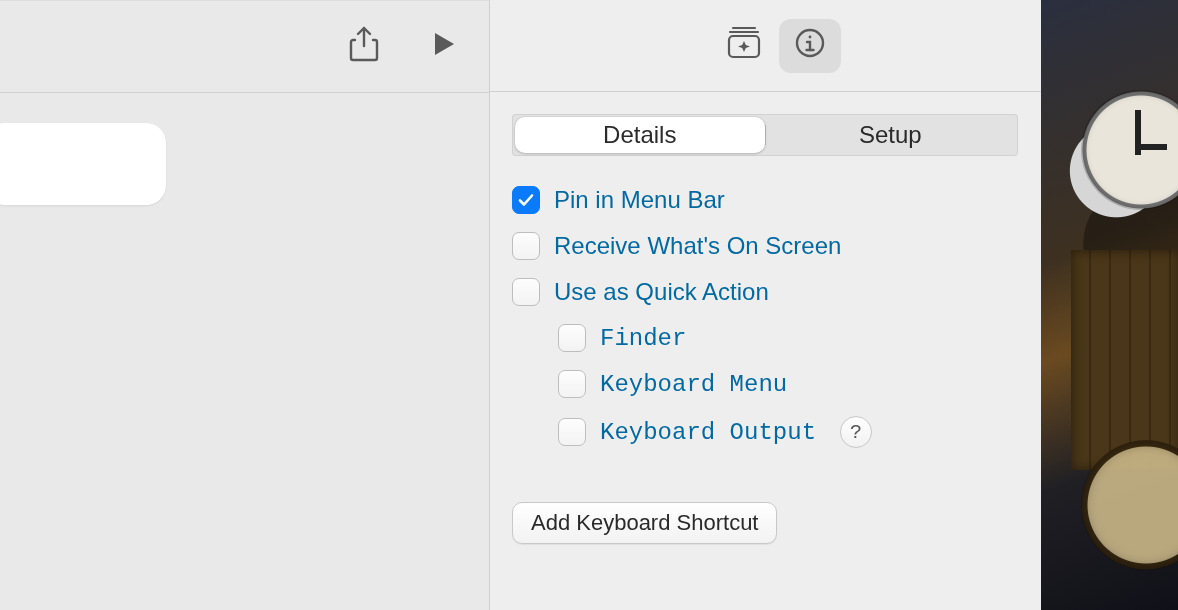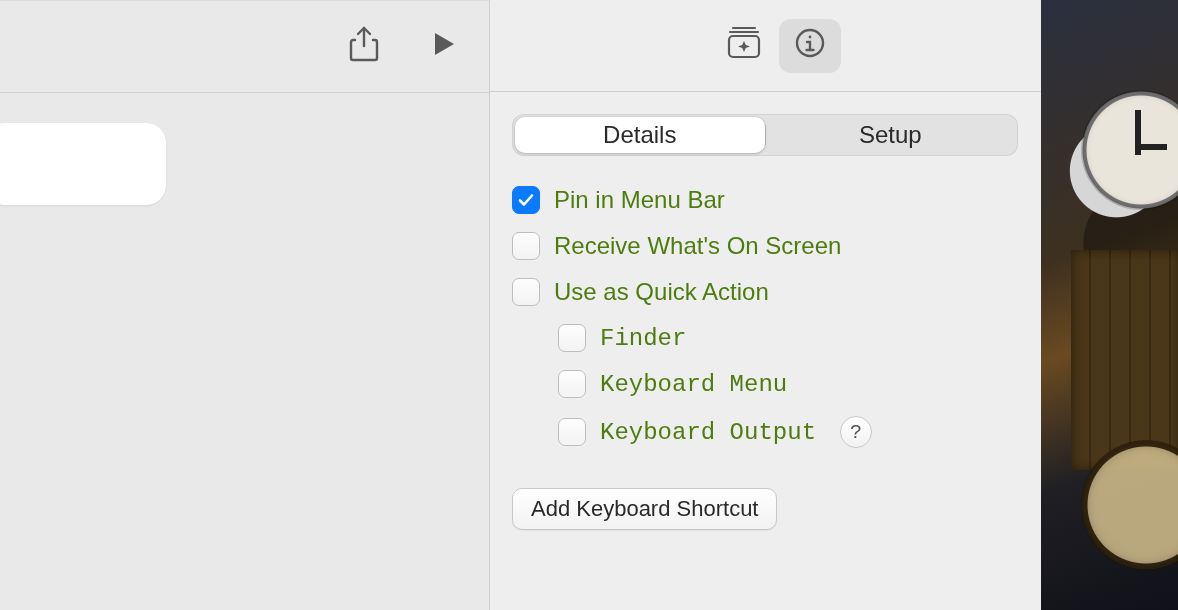--- a/index.html
+++ b/index.html
@@ -99,21 +99,21 @@
     flex: 1;
     padding: 22px 22px 0 22px;
   }
 
   
   .segmented {
     display: flex;
     width: 506px;
     height: 42px;
     background: #e2e2e2;
-    border-radius: 12px;
+    border-radius: 4px;
     padding: 3px;
     box-shadow: inset 0 0 0 1px rgba(0,0,0,0.07);
     margin-bottom: 30px;
     position: relative;
   }
   .segment {
     flex: 1;
     display: flex;
     align-items: center;
     justify-content: center;
@@ -158,21 +158,21 @@
   }
   .checkbox.checked {
     background: #0a7bff;
     border-color: #0a7bff;
   }
   .checkbox.checked svg { display: block; }
   .checkbox svg { display: none; }
 
   .cb-label {
     font-size: 24px;
-    color: #4d7c0f;
+    color: #0369a1;
   }
 
   .help-circle {
     width: 32px;
     height: 32px;
     border-radius: 50%;
     border: 1.5px solid #c8c8c8;
     background: linear-gradient(#ffffff,#f2f2f2);
     display: flex;
     align-items: center;
@@ -187,21 +187,21 @@
     display: inline-flex;
     align-items: center;
     height: 42px;
     padding: 0 18px;
     background: linear-gradient(#ffffff,#f2f2f2);
     border: 1px solid #c8c8c8;
     border-radius: 10px;
     font-size: 22px;
     color: #2a2a2a;
     cursor: pointer;
-    margin-top: 22px;
+    margin-top: 36px;
     box-shadow: 0 1px 1px rgba(0,0,0,0.06);
   }
 
   
   .wallpaper-strip {
     flex: 0 0 137px;
     width: 137px;
     height: 100%;
     background:
       radial-gradient(circle at 70% 60%, rgba(255,220,150,0.8) 0 18px, transparent 19px),

